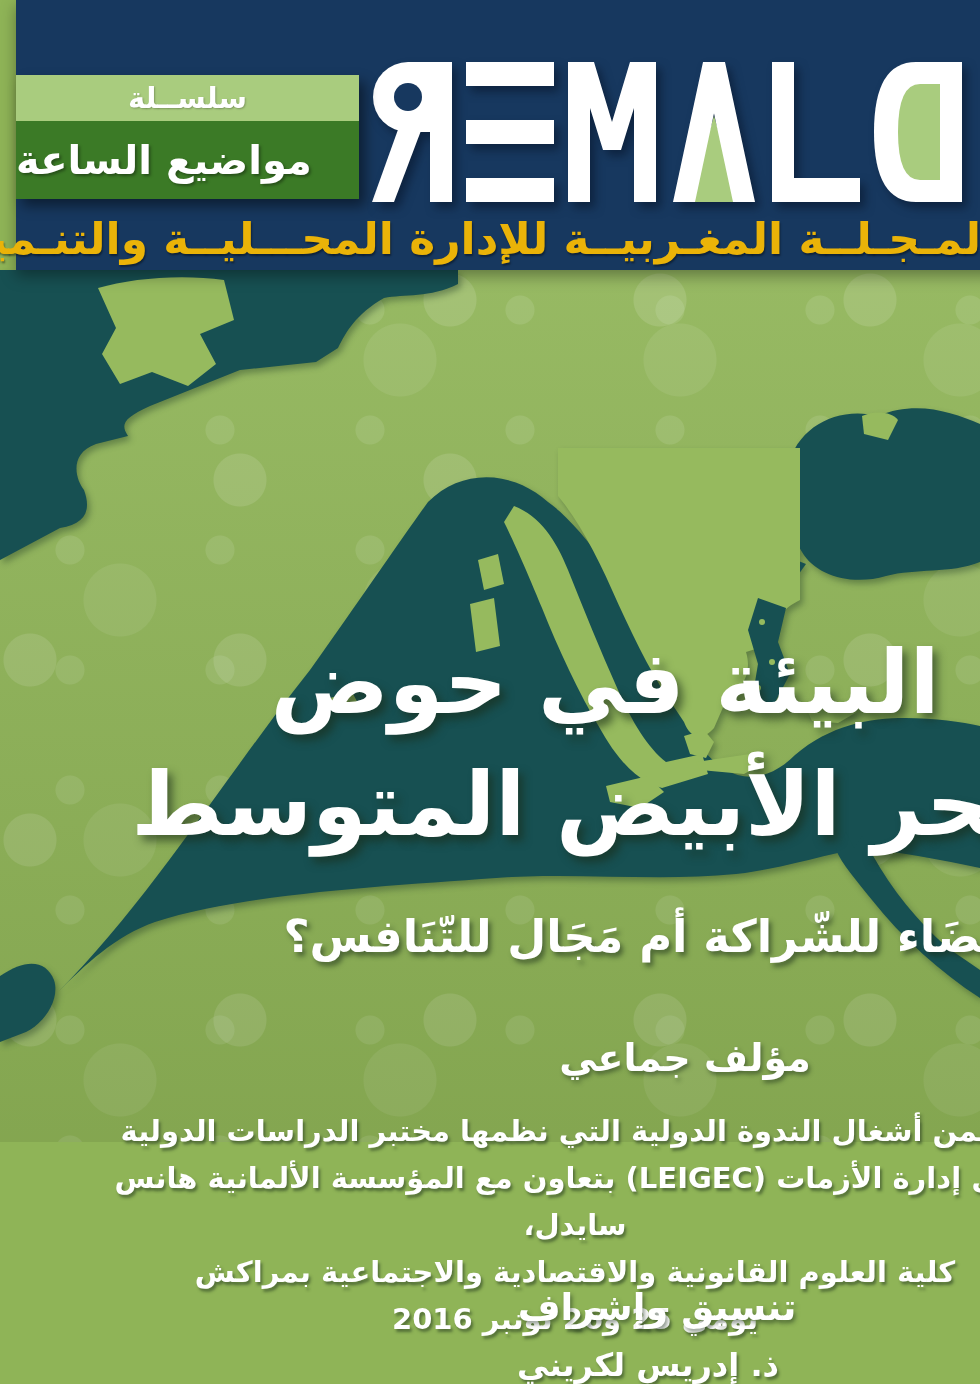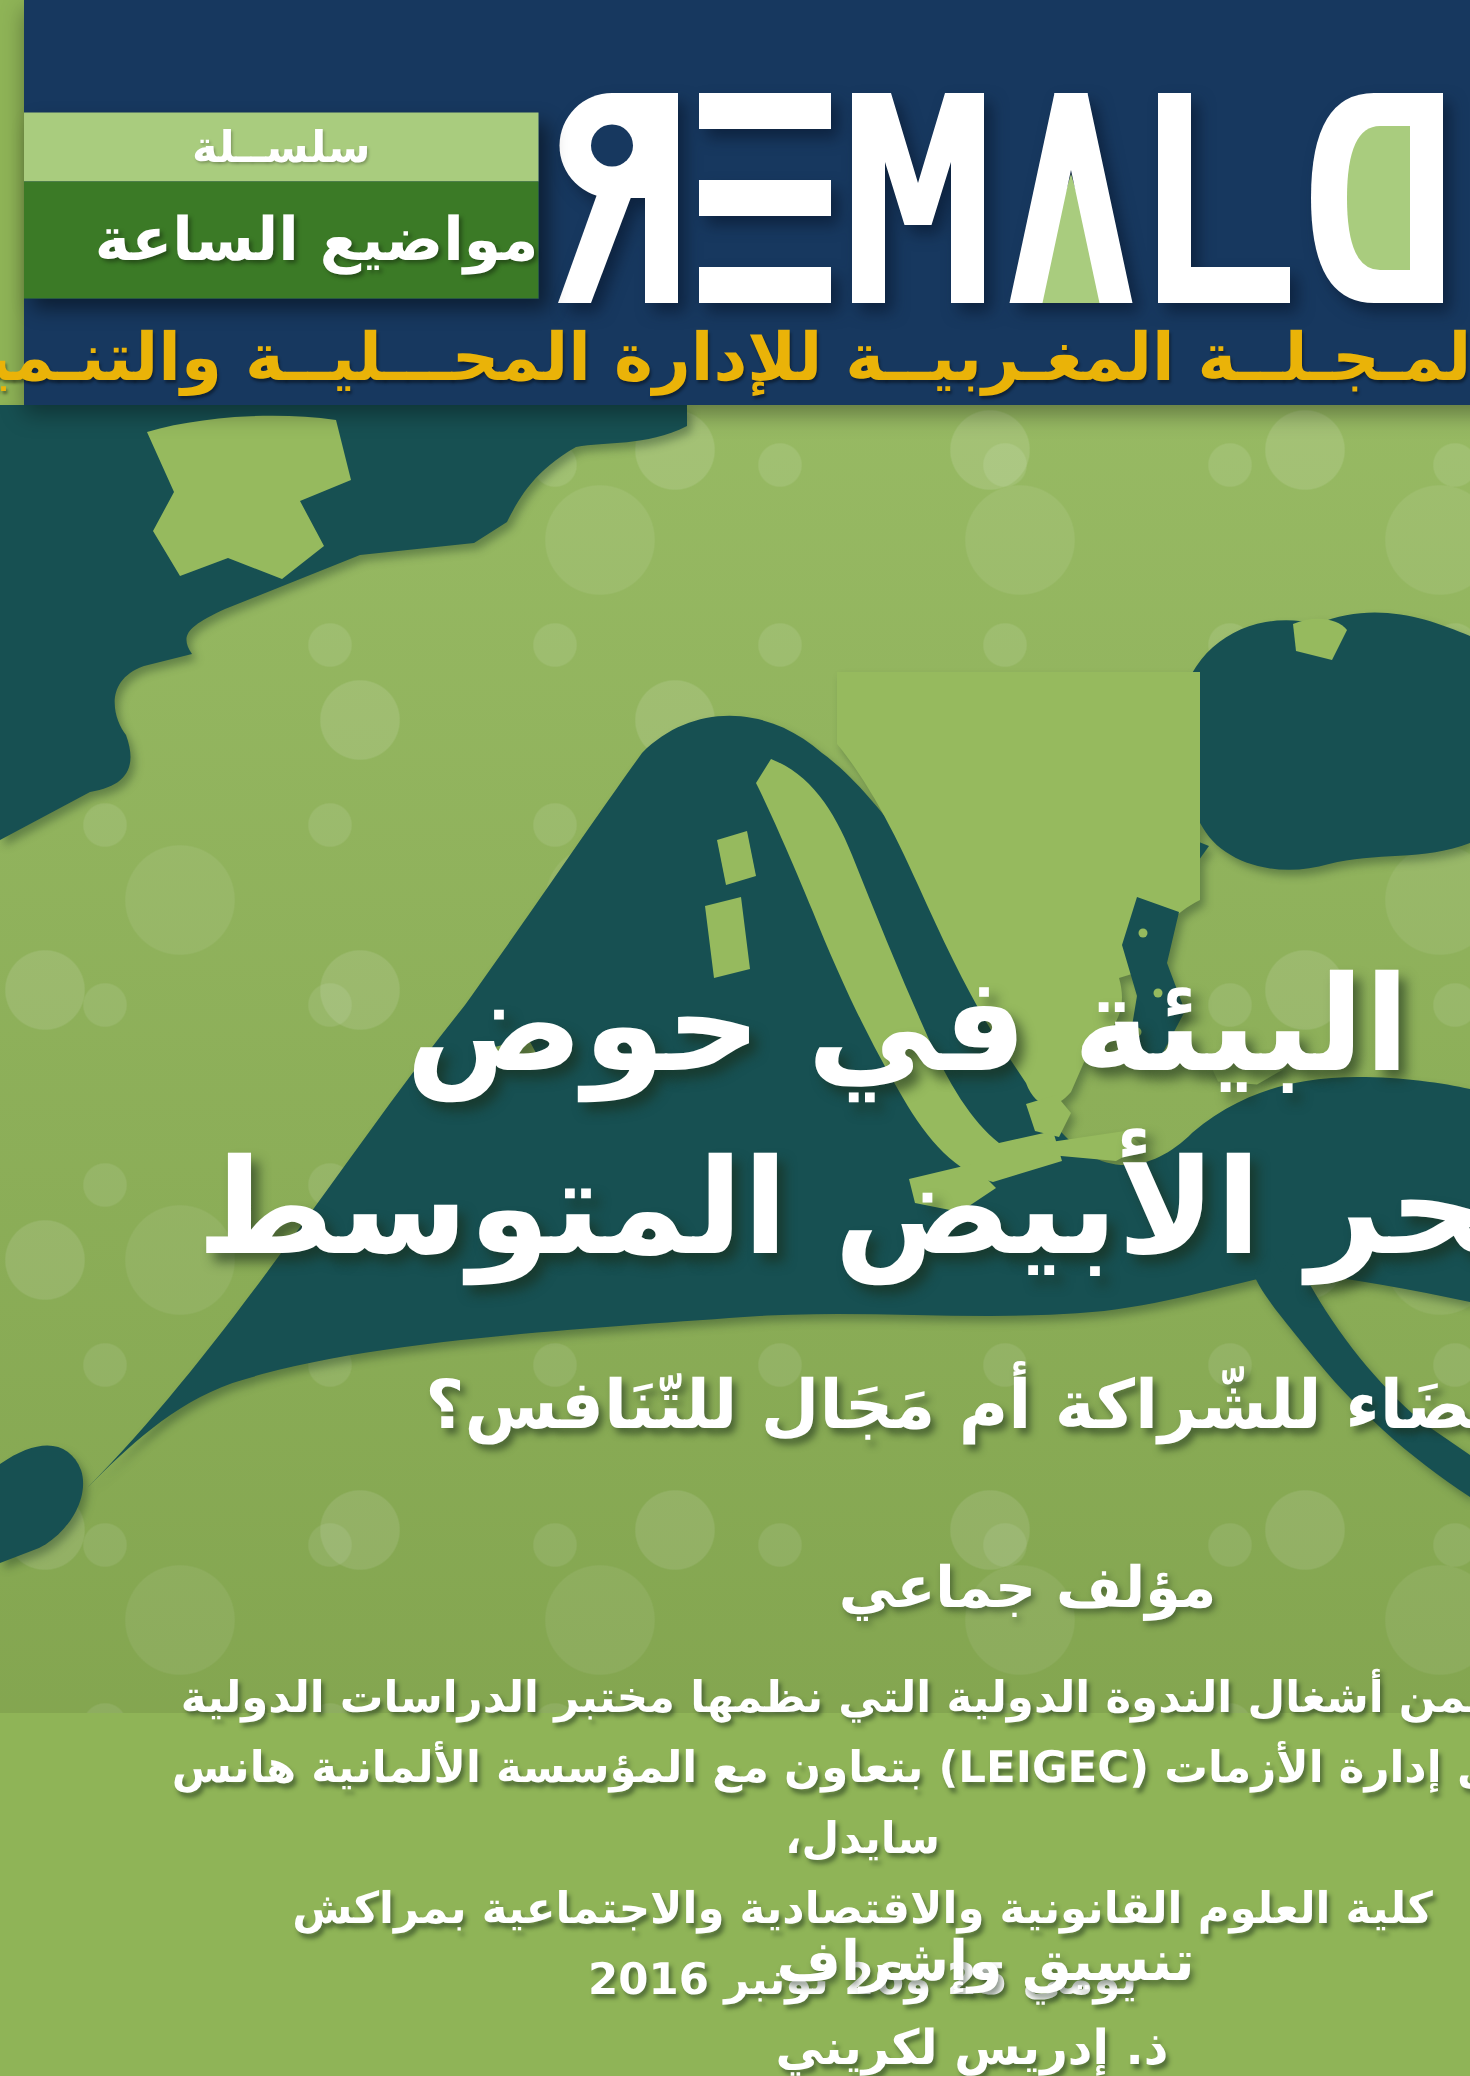--- a/index.html
+++ b/index.html
@@ -26,21 +26,21 @@
     position:absolute;left:0;top:75px;width:343px;z-index:7;
     box-shadow:6px 7px 12px rgba(0,0,0,.45);
   }
   .series-top{
     height:46px;line-height:46px;background:#a9cc7e;
     color:#ffffff;font-size:29px;font-weight:bold;text-align:center;direction:rtl;
     text-shadow:1px 1px 2px rgba(0,0,0,.25);
   }
   .series-bottom{
     height:78px;line-height:78px;background:#3b7a26;
-    color:#ffffff;font-size:40px;font-weight:bold;text-align:right;direction:rtl;
+    color:#ffffff;font-size:40px;font-weight:bold;text-align:left;direction:rtl;
     text-shadow:2px 2px 3px rgba(0,0,0,.35);
   }
   .logo{
     position:absolute;left:348px;top:60px;z-index:6;
     filter:drop-shadow(5px 6px 5px rgba(5,18,38,.55));
   }
   
   .map-area{
     position:absolute;top:270px;left:0;width:980px;height:872px;
     background-color:#8fb457;

